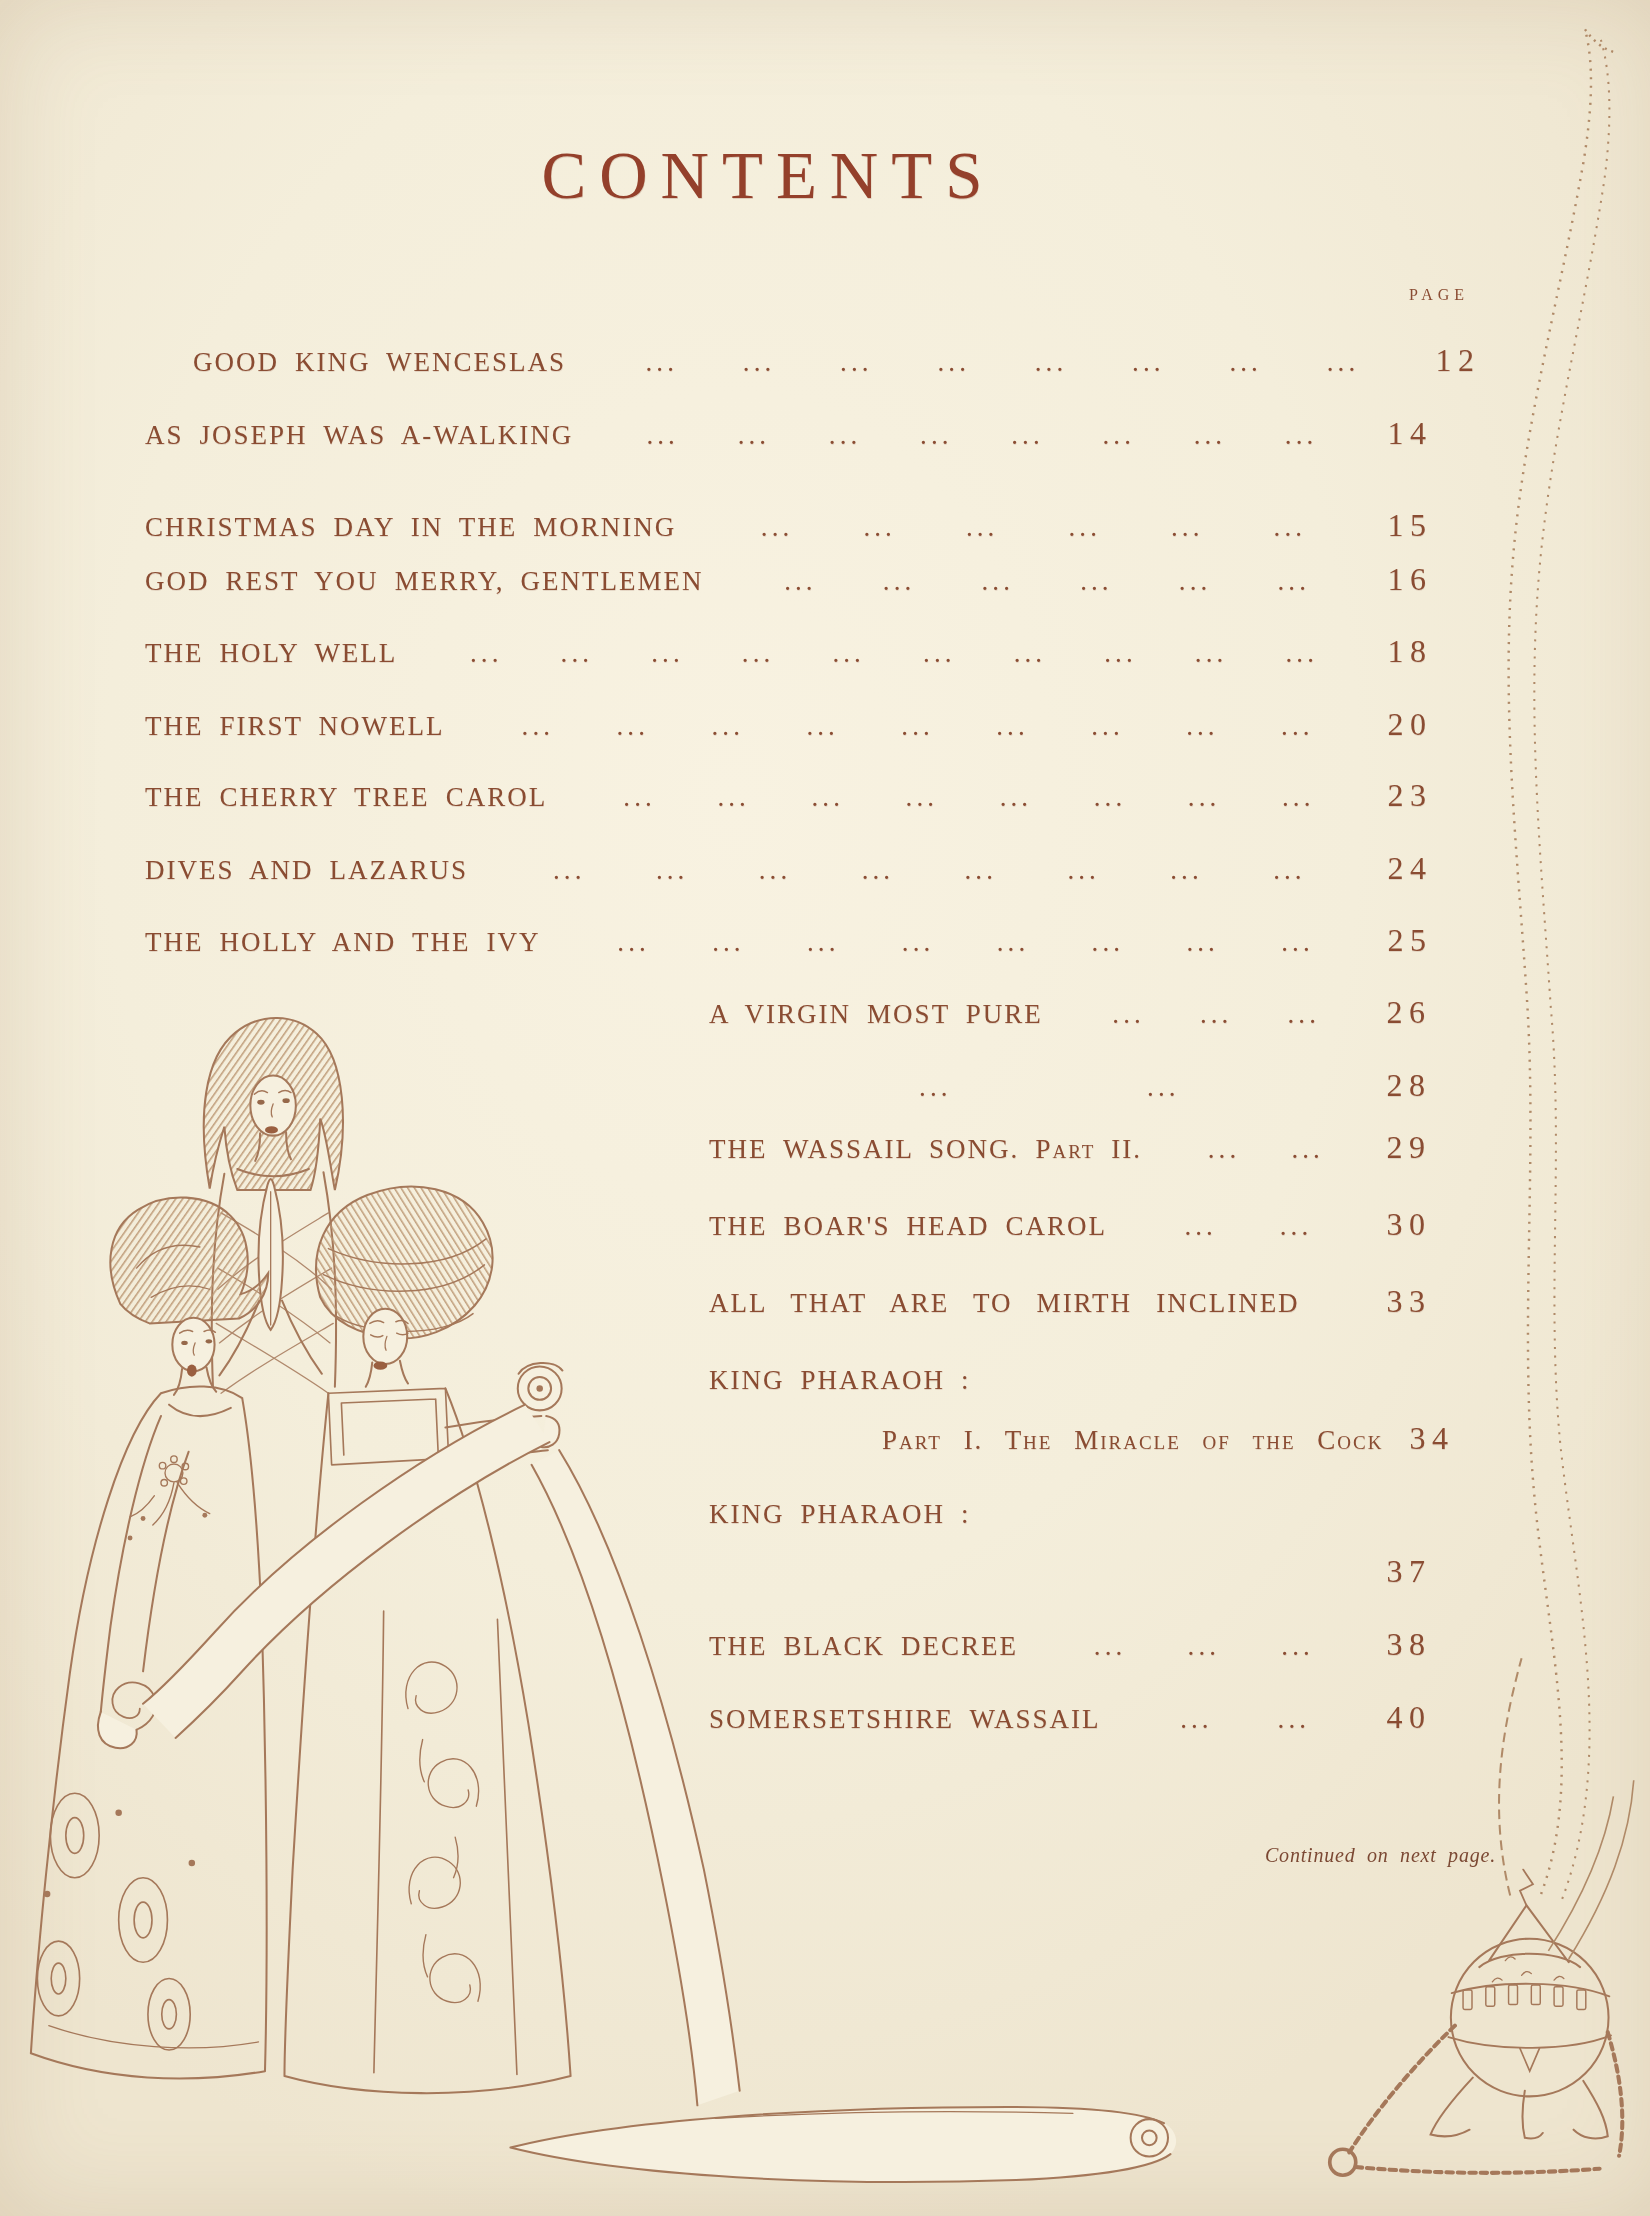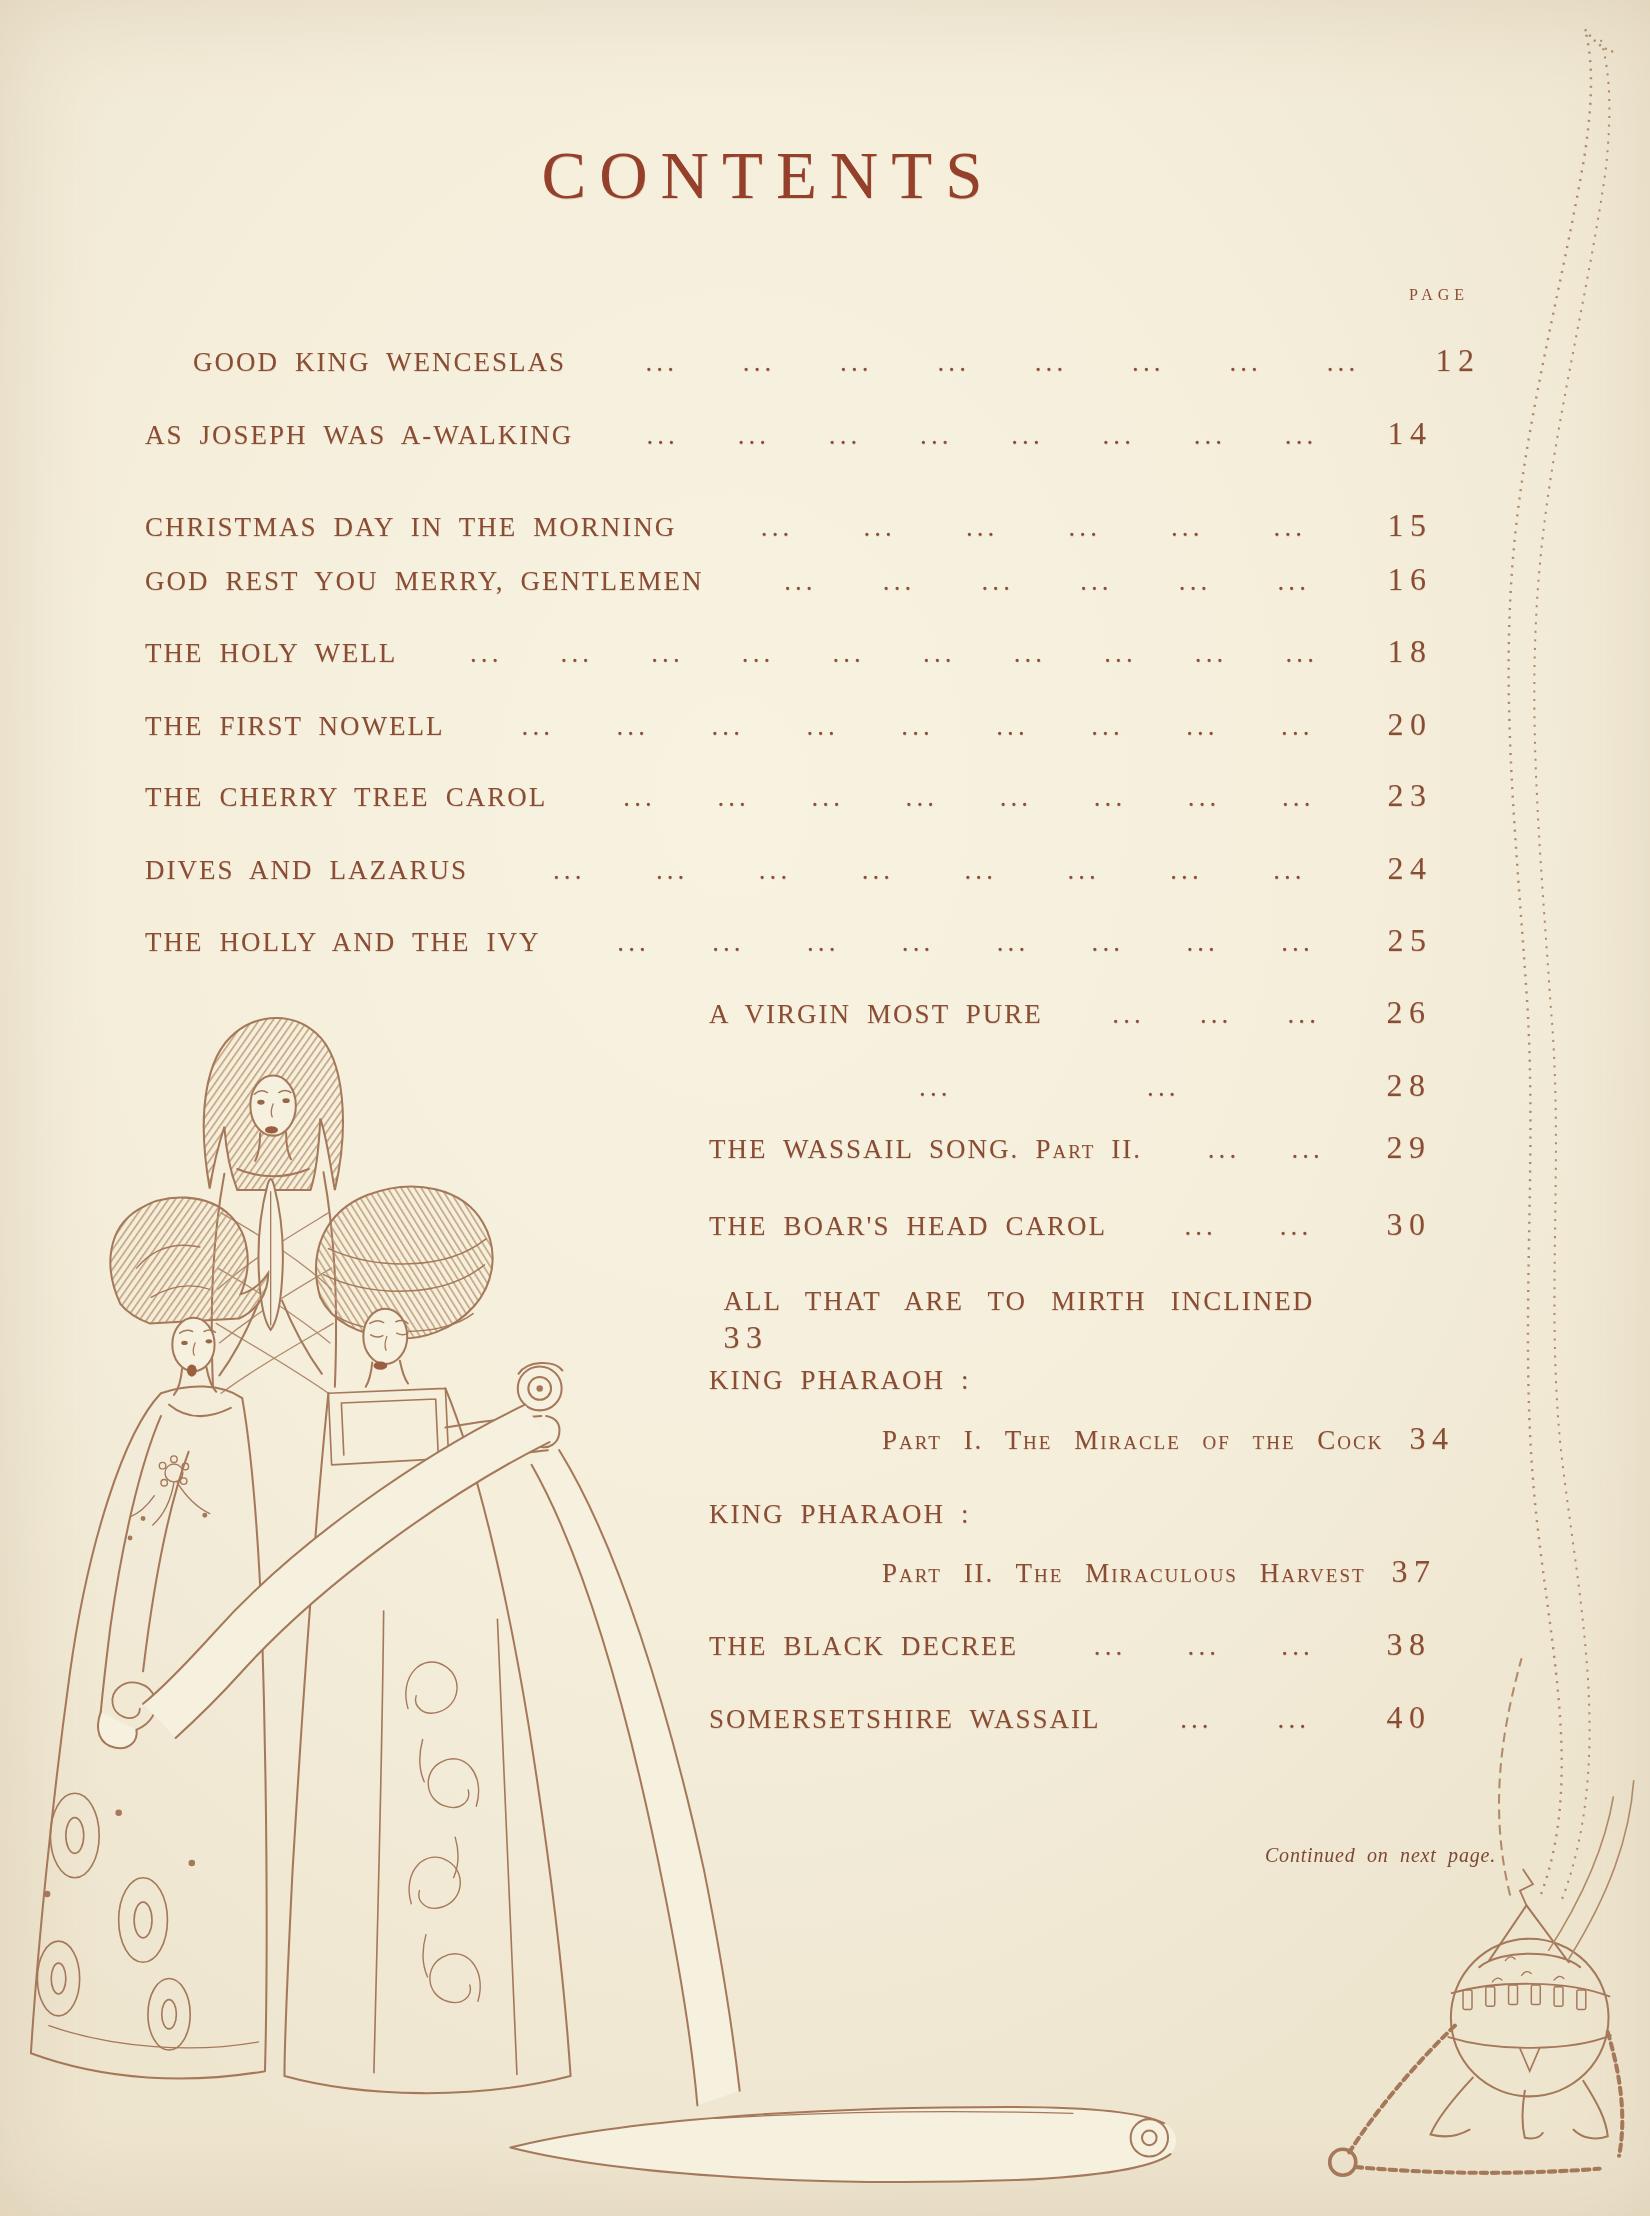--- a/index.html
+++ b/index.html
@@ -388,38 +388,37 @@
           <span class="num">29</span>
         </div>
         <div class="row indent" style="top: 1206px; left: 709px; width: 746px;">
           <span class="etitle">THE BOAR'S HEAD CAROL</span>
           <span class="leader">
             <span>...</span>
             <span>...</span>
           </span>
           <span class="num">30</span>
         </div>
-        <div class="row indent spread" style="top: 1283px; left: 709px; width: 746px; flex-direction: column;">
+        <div class="row indent spread" style="top: 1283px; left: 709px; width: 746px;">
           <span class="etitle">ALL THAT ARE TO MIRTH INCLINED</span>
           <span class="leader"></span>
           <span class="num">33</span>
         </div>
         <div class="row indent-heading" style="top: 1362px; left: 709px; width: 746px;">
           <span class="etitle">KING PHARAOH :</span>
         </div>
         <div class="row sub" style="top: 1420px; left: 882px; width: 573px;">
           <span class="etitle">Part I.  The Miracle of the Cock</span>
           <span class="leader"></span>
           <span class="num">34</span>
         </div>
         <div class="row indent-heading" style="top: 1496px; left: 709px; width: 746px;">
           <span class="etitle">KING PHARAOH :</span>
         </div>
         <div class="row sub" style="top: 1553px; left: 882px; width: 573px;">
-          <span class="etitle">Part II.  The Miraculous Harvest</span>
           <span class="leader"></span>
           <span class="num">37</span>
         </div>
         <div class="row indent" style="top: 1626px; left: 709px; width: 746px;">
           <span class="etitle">THE BLACK DECREE</span>
           <span class="leader">
             <span>...</span>
             <span>...</span>
             <span>...</span>
           </span>

